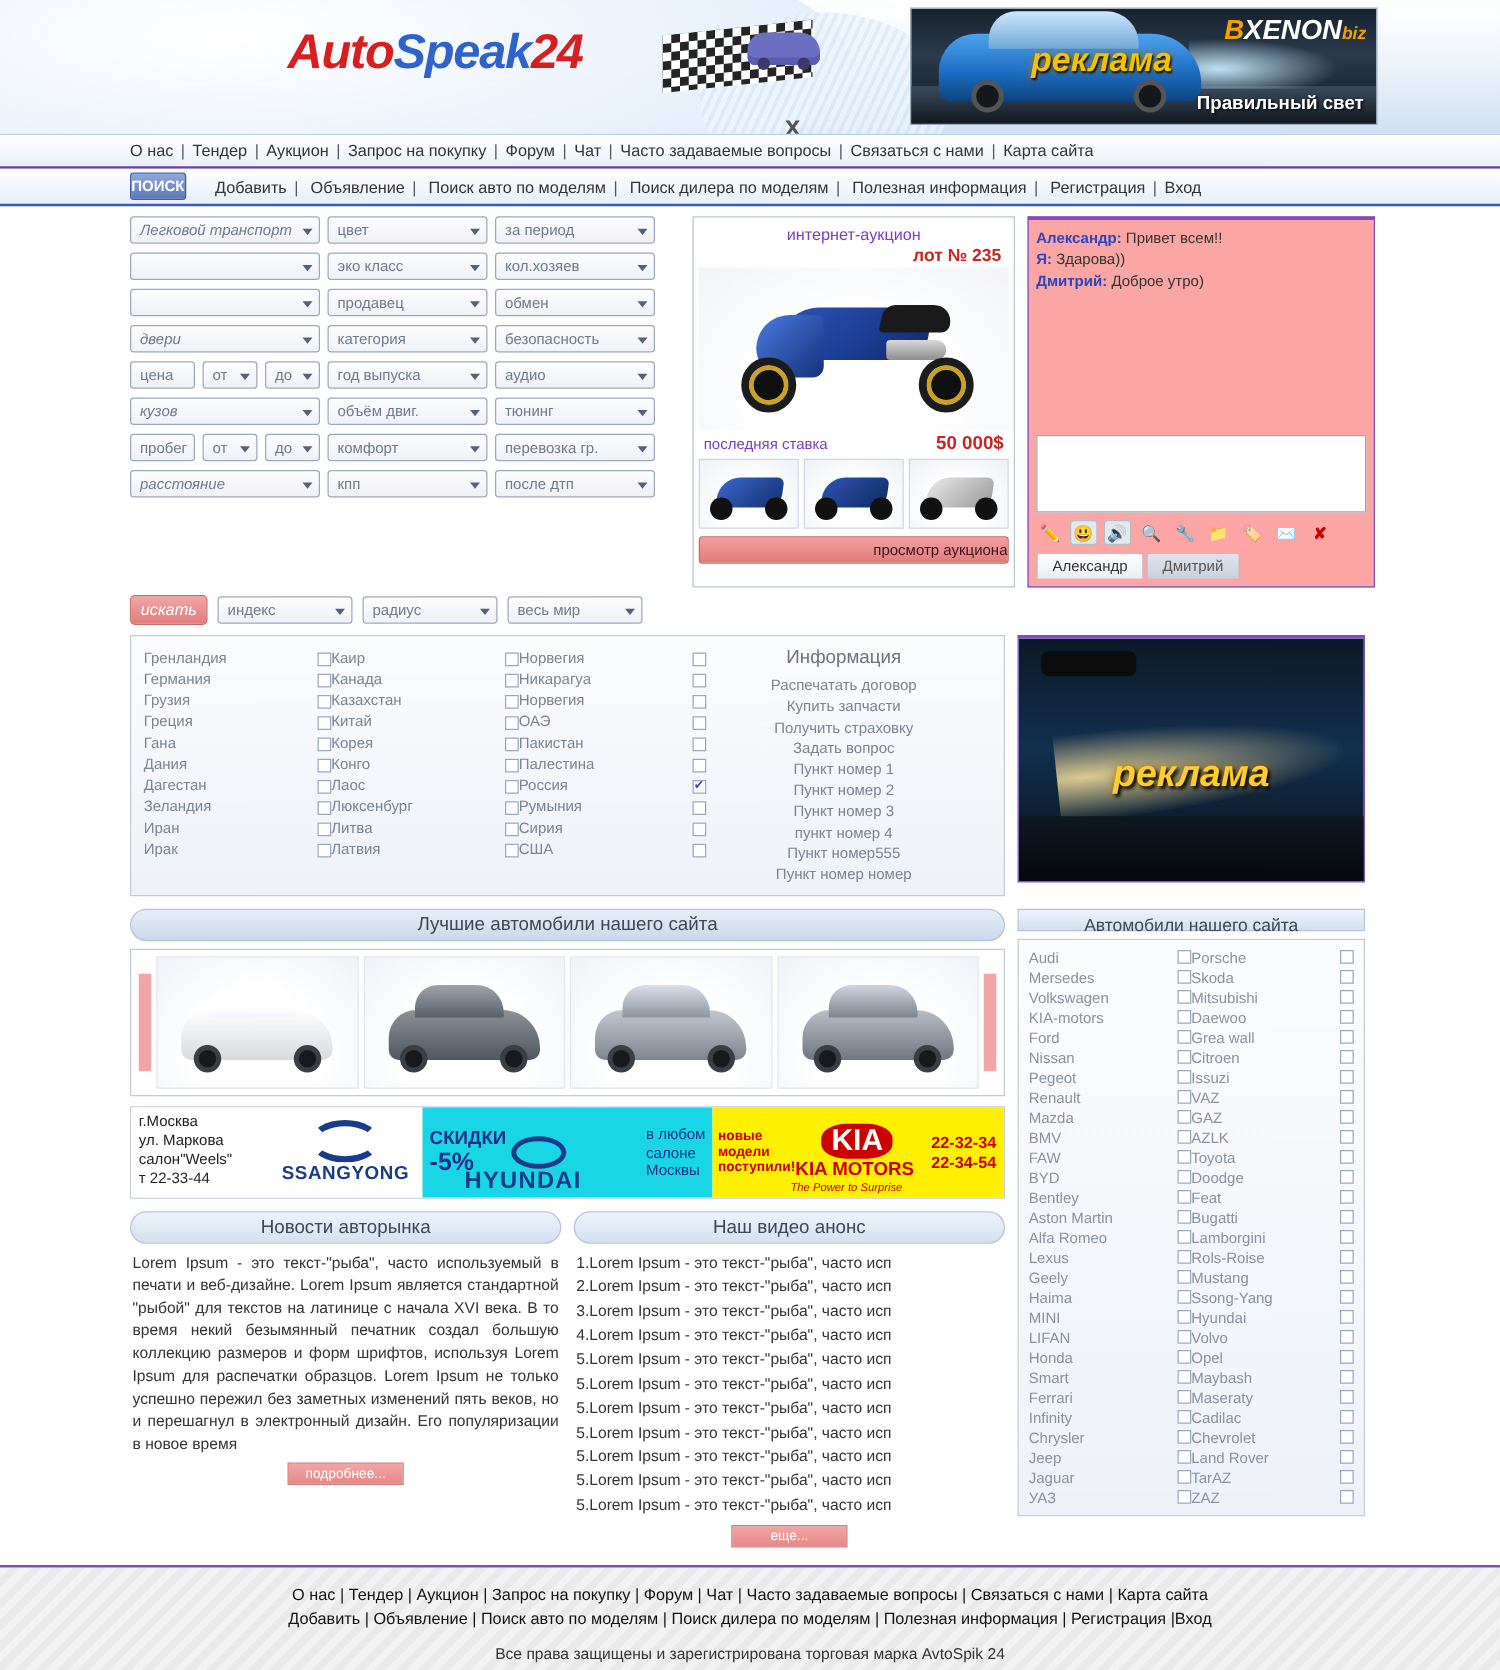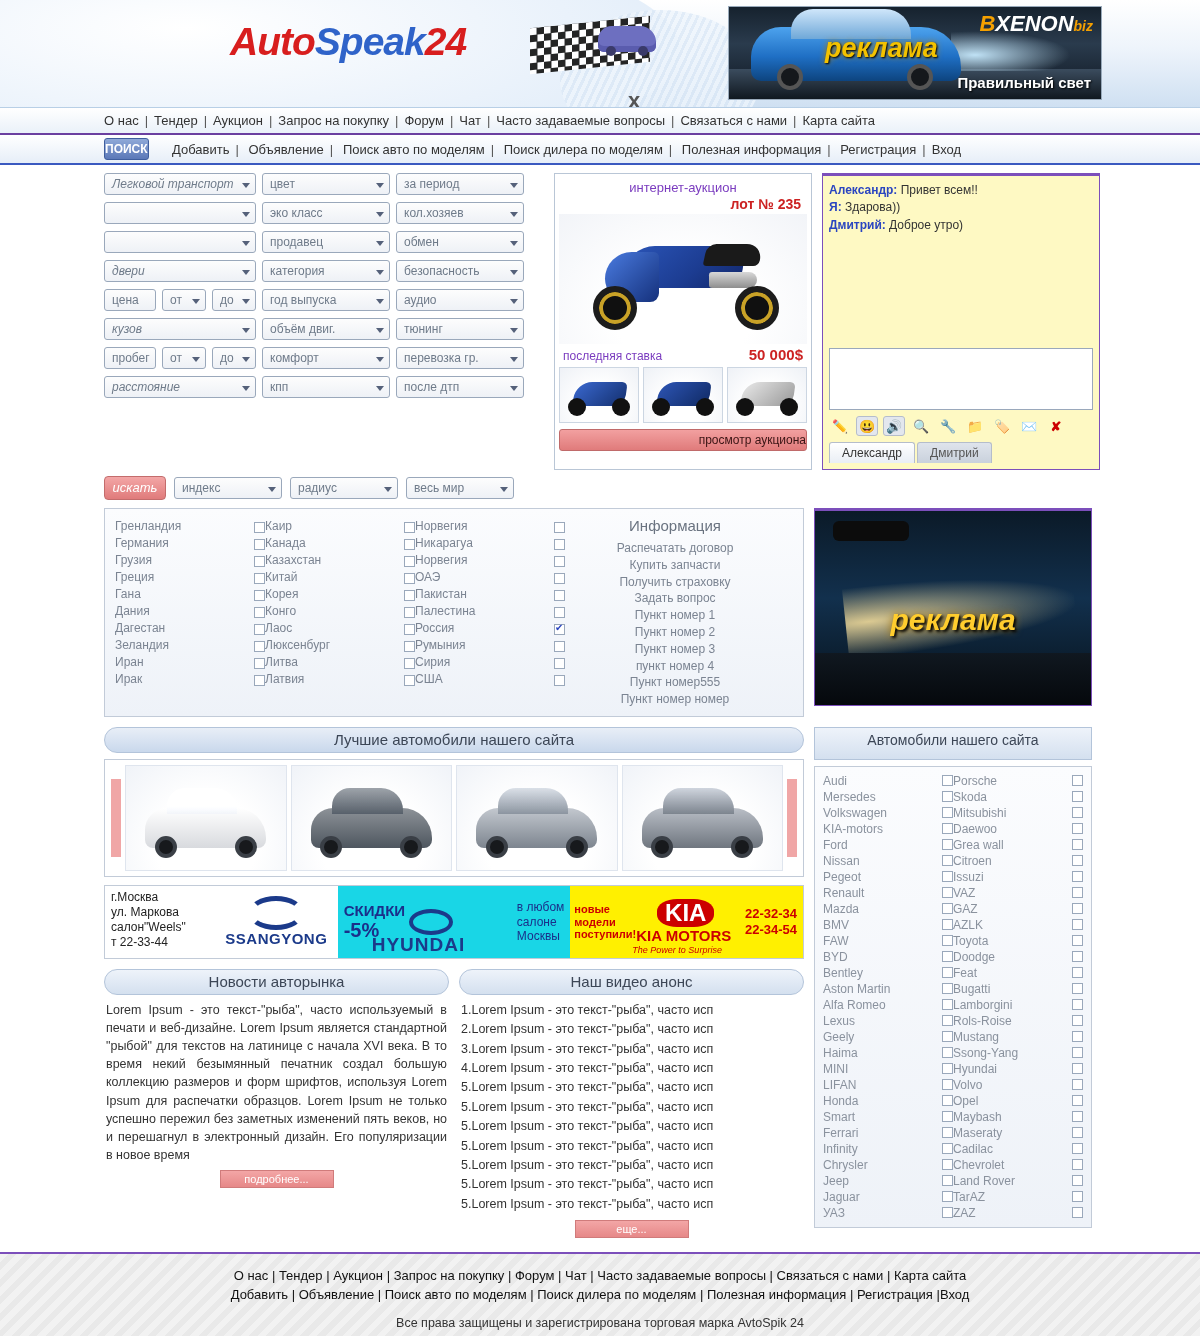--- a/index.html
+++ b/index.html
@@ -198,21 +198,21 @@
   .thumb.b3 .tb { background: linear-gradient(135deg,#e8e8e8,#9a9a9a); }
   .thumb .tw { position: absolute; bottom: 6px; width: 18px; height: 18px; border-radius: 50%; background: #111; }
   .thumb .tw1 { left: 8px; } .thumb .tw2 { right: 8px; }
   .view-auction {
     margin-top: 6px; height: 22px; background: linear-gradient(to bottom,#f2a0a0,#e07b7b);
     border: 1px solid #c06a6a; border-radius: 3px; color: #3a1414;
     text-align: right; line-height: 20px; font-size: 12px;
   }
 
   
-  .chat { width: 278px; border: 1px solid #7c4fbb; border-top: 3px solid #7c4fbb; background: #fef9c3; padding: 6px; }
+  .chat { width: 278px; border: 1px solid #7c4fbb; border-top: 3px solid #7c4fbb; background: #fca5a5; padding: 6px; }
   .chat-log { height: 130px; font-size: 12px; line-height: 1.45; }
   .chat-log b { color: #2a45c0; }
   .chat-input {
     height: 62px; border: 1px solid #9aa8bb; background: #fff; margin-top: 36px;
   }
   .chat-tools { display: flex; gap: 5px; margin-top: 6px; align-items: center; }
   .tool { width: 22px; height: 20px; border-radius: 3px; display:flex; align-items:center; justify-content:center; font-size: 13px; }
   .tool.sel-t { background: #e3e7ee; border: 1px solid #b5bdcb; }
   .chat-tabs { display: flex; gap: 2px; margin-top: 6px; }
   .chat-tab {
@@ -267,21 +267,21 @@
 
   
   .bestbar {
     width: 700px; height: 26px; margin: 10px 0 6px;
     background: linear-gradient(to bottom,#e8eef7,#c9d8ec);
     border: 1px solid #b3c4da; border-radius: 14px;
     text-align: center; line-height: 24px; font-size: 15px; color: #3c4656;
     position: relative;
   }
   .rightbar {
-    width: 278px; height: 33px; margin: 10px 0 6px;
+    width: 278px; height: 18px; margin: 10px 0 6px;
     background: linear-gradient(to bottom,#eef3fa,#d4e0ef);
     border: 1px solid #b3c4da; text-align: center; line-height: 24px;
     font-size: 14px; color: #3c4656;
   }
   .cars-strip {
     width: 700px; border: 1px solid #c2cbd8; background: #fff; display: flex; align-items: center;
     padding: 4px 6px; gap: 4px; height: 118px;
   }
   .arrow-l, .arrow-r { width: 10px; height: 78px; background: #f0a6a6; }
   .car-cell { flex: 1; height: 106px; border: 1px solid #dfe5ee; background: radial-gradient(ellipse at 50% 75%, #fff 45%, #f0f3f8 100%); position: relative; overflow: hidden; }
@@ -317,21 +317,21 @@
   
   .news-row { display: flex; gap: 10px; margin-top: 10px; width: 700px; }
   .news-head {
     height: 26px; background: linear-gradient(to bottom,#eef3fa,#d4e0ef);
     border: 1px solid #b3c4da; border-radius: 14px; text-align: center;
     line-height: 24px; font-size: 15px; color: #3c4656;
   }
   .news-body { font-size: 12.5px; line-height: 1.45; color: #333; padding: 6px 2px 0; text-align: justify; }
   .video-list { font-size: 12.5px; line-height: 1.55; color: #333; padding: 6px 2px 0; }
   .more-btn {
-    width: 114px; height: 18px; margin: 6px auto 0;
+    width: 93px; height: 18px; margin: 6px auto 0;
     background: linear-gradient(to bottom,#f3a6a6,#e68888); border: 1px solid #d07b7b;
     color: #fff; font-size: 11px; text-align: center; line-height: 16px;
   }
 
   
   .brands {
     width: 278px; border: 1px solid #c2cbd8; background: linear-gradient(to bottom,#fbfcfe,#eef2f8);
     padding: 6px 8px; font-size: 12px; color: #8a929e; margin-top: 0;
   }
   .brands .bcols { display: flex; }

